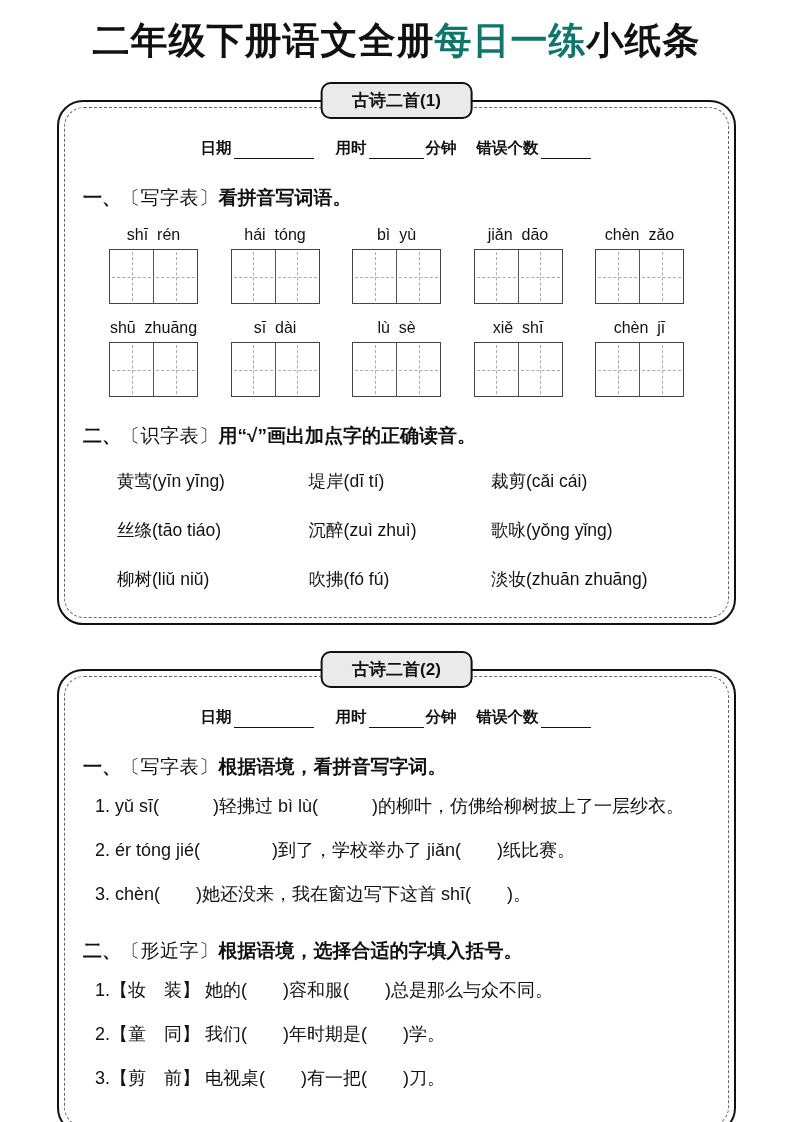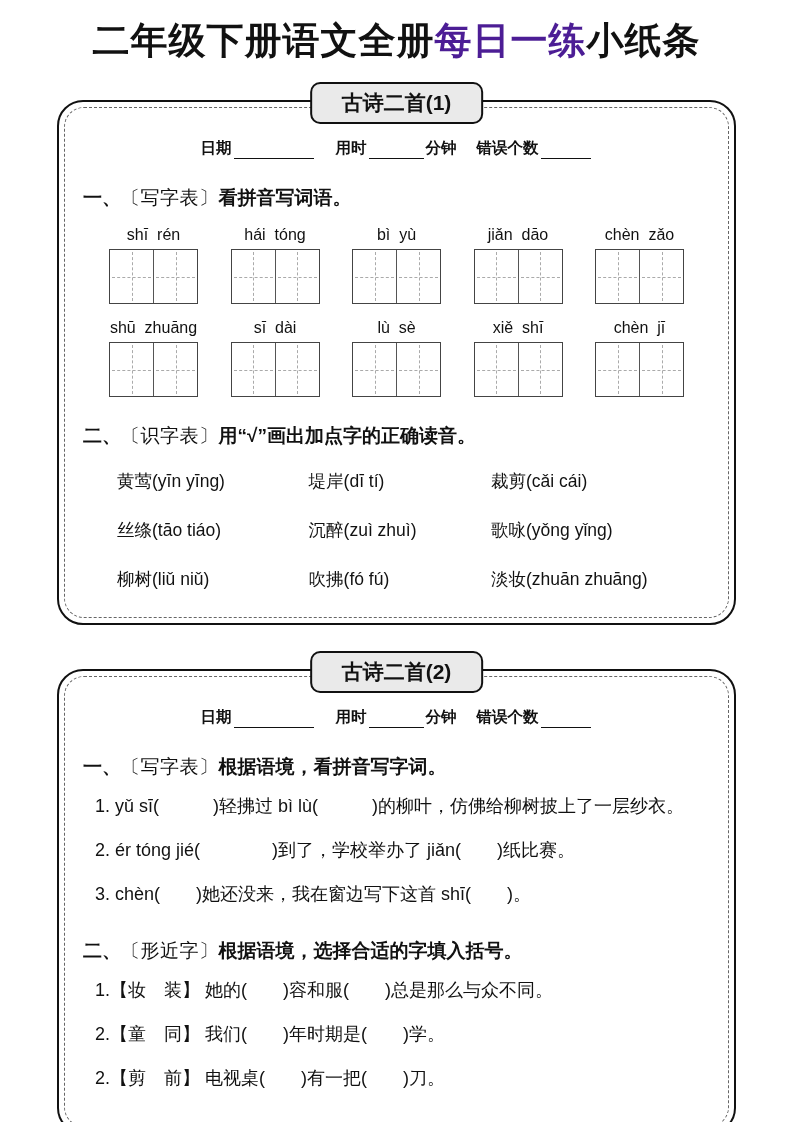--- a/index.html
+++ b/index.html
@@ -14,21 +14,21 @@
   .page { width: 793px; min-height: 1122px; position: relative; padding-bottom: 10px; box-sizing: border-box; }
 
   .page-title {
     margin: 0;
     padding-top: 16px;
     text-align: center;
     font-size: 37px;
     font-weight: 900;
     letter-spacing: 1px;
   }
-  .page-title .red { color: #4c1d95; }
+  .page-title .red { color: #0f766e; }
 
   .card {
     position: relative;
     margin: 34px 57px 0;
     border: 2.5px solid #111;
     border-radius: 26px;
     padding: 32px 24px 26px;
     background: #fff;
   }
   .card::before {
@@ -41,21 +41,21 @@
   }
   .card-header {
     position: absolute;
     top: -20px;
     left: 50%;
     transform: translateX(-50%);
     background: #eaeaea;
     border: 2px solid #111;
     border-radius: 10px;
     padding: 5px 30px;
-    font-size: 21px;
+    font-size: 17px;
     font-weight: 700;
     white-space: nowrap;
     z-index: 2;
   }
 
   .meta-row {
     display: flex;
     justify-content: center;
     align-items: flex-end;
     gap: 20px;
@@ -269,17 +269,17 @@
       <div class="num-item">1. yǔ sī(　　　)轻拂过 bì lù(　　　)的柳叶，仿佛给柳树披上了一层纱衣。</div>
       <div class="num-item">2. ér tóng jié(　　　　)到了，学校举办了 jiǎn(　　)纸比赛。</div>
       <div class="num-item">3. chèn(　　)她还没来，我在窗边写下这首 shī(　　)。</div>
     </div>
 
     <div class="sec-head"><span class="sec-num">二、</span><span class="sec-tag">〔形近字〕</span><span class="sec-title">根据语境，选择合适的字填入括号。</span></div>
 
     <div class="list">
       <div class="num-item">1.【妆　装】 她的(　　)容和服(　　)总是那么与众不同。</div>
       <div class="num-item">2.【童　同】 我们(　　)年时期是(　　)学。</div>
-      <div class="num-item">2.【剪　前】 电视桌(　　)有一把(　　)刀。</div>
+      <div class="num-item">3.【剪　前】 电视桌(　　)有一把(　　)刀。</div>
     </div>
   </section>
 
 </div>
 
 </body></html>

